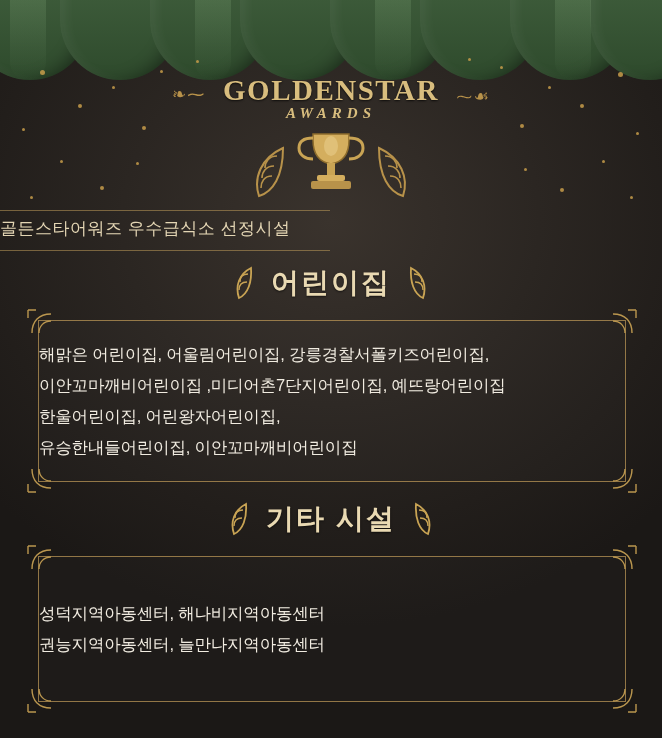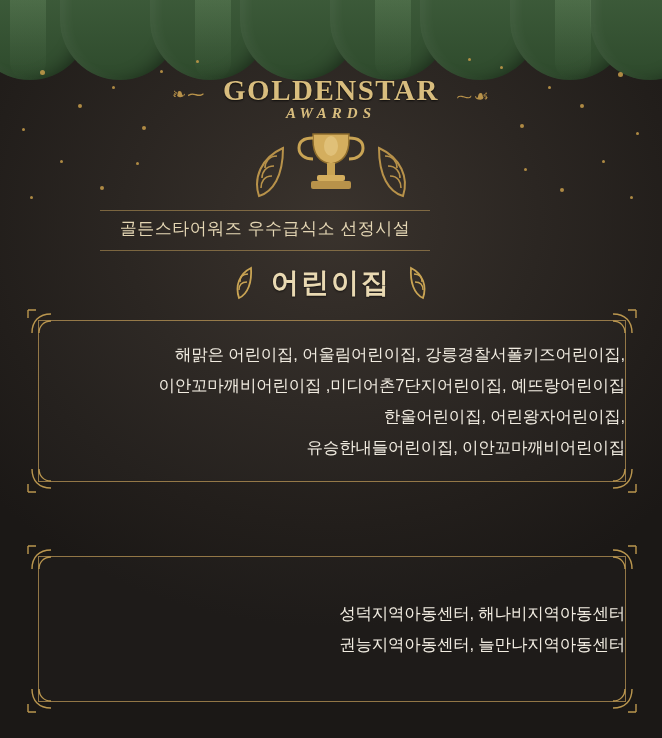--- a/index.html
+++ b/index.html
@@ -105,21 +105,21 @@
     left: 0;
     width: 662px;
     text-align: center;
   }
 
   .subtitle-wrap {
     position: absolute;
     top: 210px;
     left: 0;
     width: 530px;
-    text-align: center;
+    text-align: left;
   }
   .subtitle {
     display: inline-block;
     font-size: 17px;
     color: #e4d6b4;
     letter-spacing: .5px;
     padding: 6px 0 10px 0;
     border-top: 1px solid rgba(190,155,90,.55);
     border-bottom: 1px solid rgba(190,155,90,.55);
     min-width: 330px;
@@ -159,21 +159,21 @@
   .corner.tl { top: -13px; left: -13px; }
   .corner.tr { top: -13px; right: -13px; }
   .corner.bl { bottom: -13px; left: -13px; }
   .corner.br { bottom: -13px; right: -13px; }
 
   .box-inner {
     position: absolute;
     inset: 0;
     display: flex;
     flex-direction: column;
-    align-items: flex-end;
+    align-items: flex-start;
     justify-content: center;
     gap: 9px;
   }
   .facility-line {
     font-size: 16.5px;
     color: #f1ece1;
     letter-spacing: -0.2px;
     white-space: nowrap;
   }
 </style>
@@ -283,20 +283,33 @@
       <path d="M1 13 C8 13 13 8 13 1 M1 20 C13 20 20 13 20 1 M24 24 l-8 0 M24 24 l0 -8" fill="none" stroke="#bb974f" stroke-width="1.4"></path>
     </svg>
     <div class="box-inner">
       <div class="facility-line">해맑은 어린이집, 어울림어린이집, 강릉경찰서폴키즈어린이집,</div>
       <div class="facility-line">이안꼬마깨비어린이집 ,미디어촌7단지어린이집, 예뜨랑어린이집</div>
       <div class="facility-line">한울어린이집, 어린왕자어린이집,</div>
       <div class="facility-line">유승한내들어린이집, 이안꼬마깨비어린이집</div>
     </div>
   </div>
 
+  <div class="section-head" style="top:500px;">
+    <svg width="24" height="34" viewBox="0 0 24 34" aria-hidden="true">
+      <path d="M18 2 C6 8 2 20 6 32 C15 28 19 16 18 2 Z" fill="none" stroke="#c9a454" stroke-width="1.8"></path>
+      <path d="M15 8 C9 8 7 12 7 16" stroke="#c9a454" stroke-width="1.4" fill="none"></path>
+      <path d="M14 16 C8 16 6 20 6 24" stroke="#c9a454" stroke-width="1.4" fill="none"></path>
+    </svg>
+    <div class="section-title">기타 시설</div>
+    <svg width="24" height="34" viewBox="0 0 24 34" aria-hidden="true">
+      <path d="M6 2 C18 8 22 20 18 32 C9 28 5 16 6 2 Z" fill="none" stroke="#c9a454" stroke-width="1.8"></path>
+      <path d="M9 8 C15 8 17 12 17 16" stroke="#c9a454" stroke-width="1.4" fill="none"></path>
+      <path d="M10 16 C16 16 18 20 18 24" stroke="#c9a454" stroke-width="1.4" fill="none"></path>
+    </svg>
+  </div>
 
   <div class="box" style="left:38px; top:556px; width:586px; height:144px;">
     <svg class="corner tl" viewBox="0 0 26 26" aria-hidden="true">
       <path d="M25 13 C18 13 13 18 13 25 M25 6 C13 6 6 13 6 25 M2 2 l8 0 M2 2 l0 8" fill="none" stroke="#bb974f" stroke-width="1.4"></path>
     </svg>
     <svg class="corner tr" viewBox="0 0 26 26" aria-hidden="true">
       <path d="M1 13 C8 13 13 18 13 25 M1 6 C13 6 20 13 20 25 M24 2 l-8 0 M24 2 l0 8" fill="none" stroke="#bb974f" stroke-width="1.4"></path>
     </svg>
     <svg class="corner bl" viewBox="0 0 26 26" aria-hidden="true">
       <path d="M25 13 C18 13 13 8 13 1 M25 20 C13 20 6 13 6 1 M2 24 l8 0 M2 24 l0 -8" fill="none" stroke="#bb974f" stroke-width="1.4"></path>

